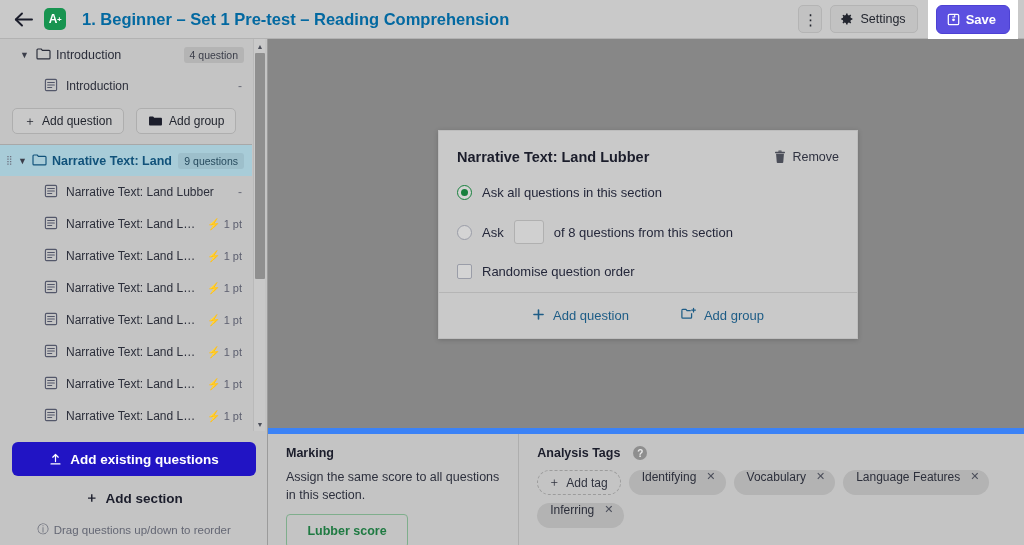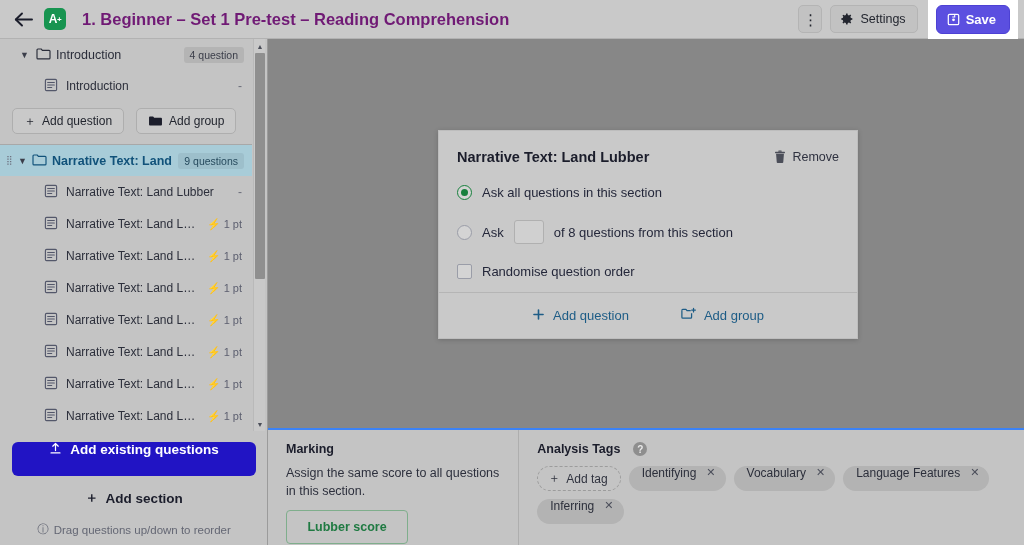--- a/index.html
+++ b/index.html
@@ -31,21 +31,21 @@
   .logo {
     width: 22px; height: 22px; border-radius: 5px;
     background: #179450;
     display: flex; align-items: center; justify-content: center;
     color: #fff; font-size: 12px; font-weight: bold;
     margin-left: 8px; flex: 0 0 auto; letter-spacing: -0.5px;
   }
   .logo sup { font-size: 8px; }
   .header-title {
     margin-left: 16px;
-    font-size: 16.5px; font-weight: bold; color: #701a75;
+    font-size: 16.5px; font-weight: bold; color: #0369a1;
     white-space: nowrap; overflow: hidden;
   }
   .header-spacer { flex: 1 1 auto; }
   .hdr-btn {
     height: 28px; border-radius: 5px;
     display: flex; align-items: center; justify-content: center;
     cursor: pointer; color: #23262f;
     background: #c2c2c2; border: 1px solid #b4b4b4;
   }
   .hdr-kebab { width: 24px; margin-right: 8px; font-size: 15px; line-height: 1; }
@@ -119,21 +119,21 @@
 
   .sidebar-footer {
     position: absolute; bottom: 0; left: 0;
     width: 268px; padding: 10px 12px 8px 12px;
     background: #c4c4c4;
   }
   .add-existing {
     width: 100%; height: 34px;
     background: #2114c4; color: #fff;
     border-radius: 6px; font-size: 13.5px; font-weight: bold;
-    display: flex; justify-content: center; gap: 8px;
+    display: flex; align-items: center; justify-content: center; gap: 8px;
     cursor: pointer;
   }
   .add-section {
     width: 100%; height: 36px; margin-top: 4px;
     color: #1b1d2b; font-size: 13.5px; font-weight: bold;
     display: flex; align-items: center; justify-content: center; gap: 7px;
     cursor: pointer;
   }
   .reorder-hint {
     display: flex; align-items: center; justify-content: center; gap: 5px;
@@ -211,21 +211,21 @@
   .mf-btn {
     display: flex; align-items: center; gap: 8px;
     color: #1d5c86; font-size: 13px; cursor: pointer;
   }
 
   
   .bottom-panel {
     position: absolute; left: 268px; top: 428px;
     width: 756px; height: 117px;
     background: #c4c4c4;
-    border-top: 2px solid #3b82f6;
+    border-top: 6px solid #3b82f6;
     display: flex;
     z-index: 50;
   }
   .marking {
     width: 285px; padding: 12px 16px 0 18px;
     border-right: 1px solid #aeaeae;
   }
   .panel-title { font-size: 12.5px; font-weight: bold; color: #1b1d2b; }
   .panel-sub { font-size: 12.5px; color: #2d303d; margin-top: 8px; line-height: 1.45; }
   .assign-btn {

